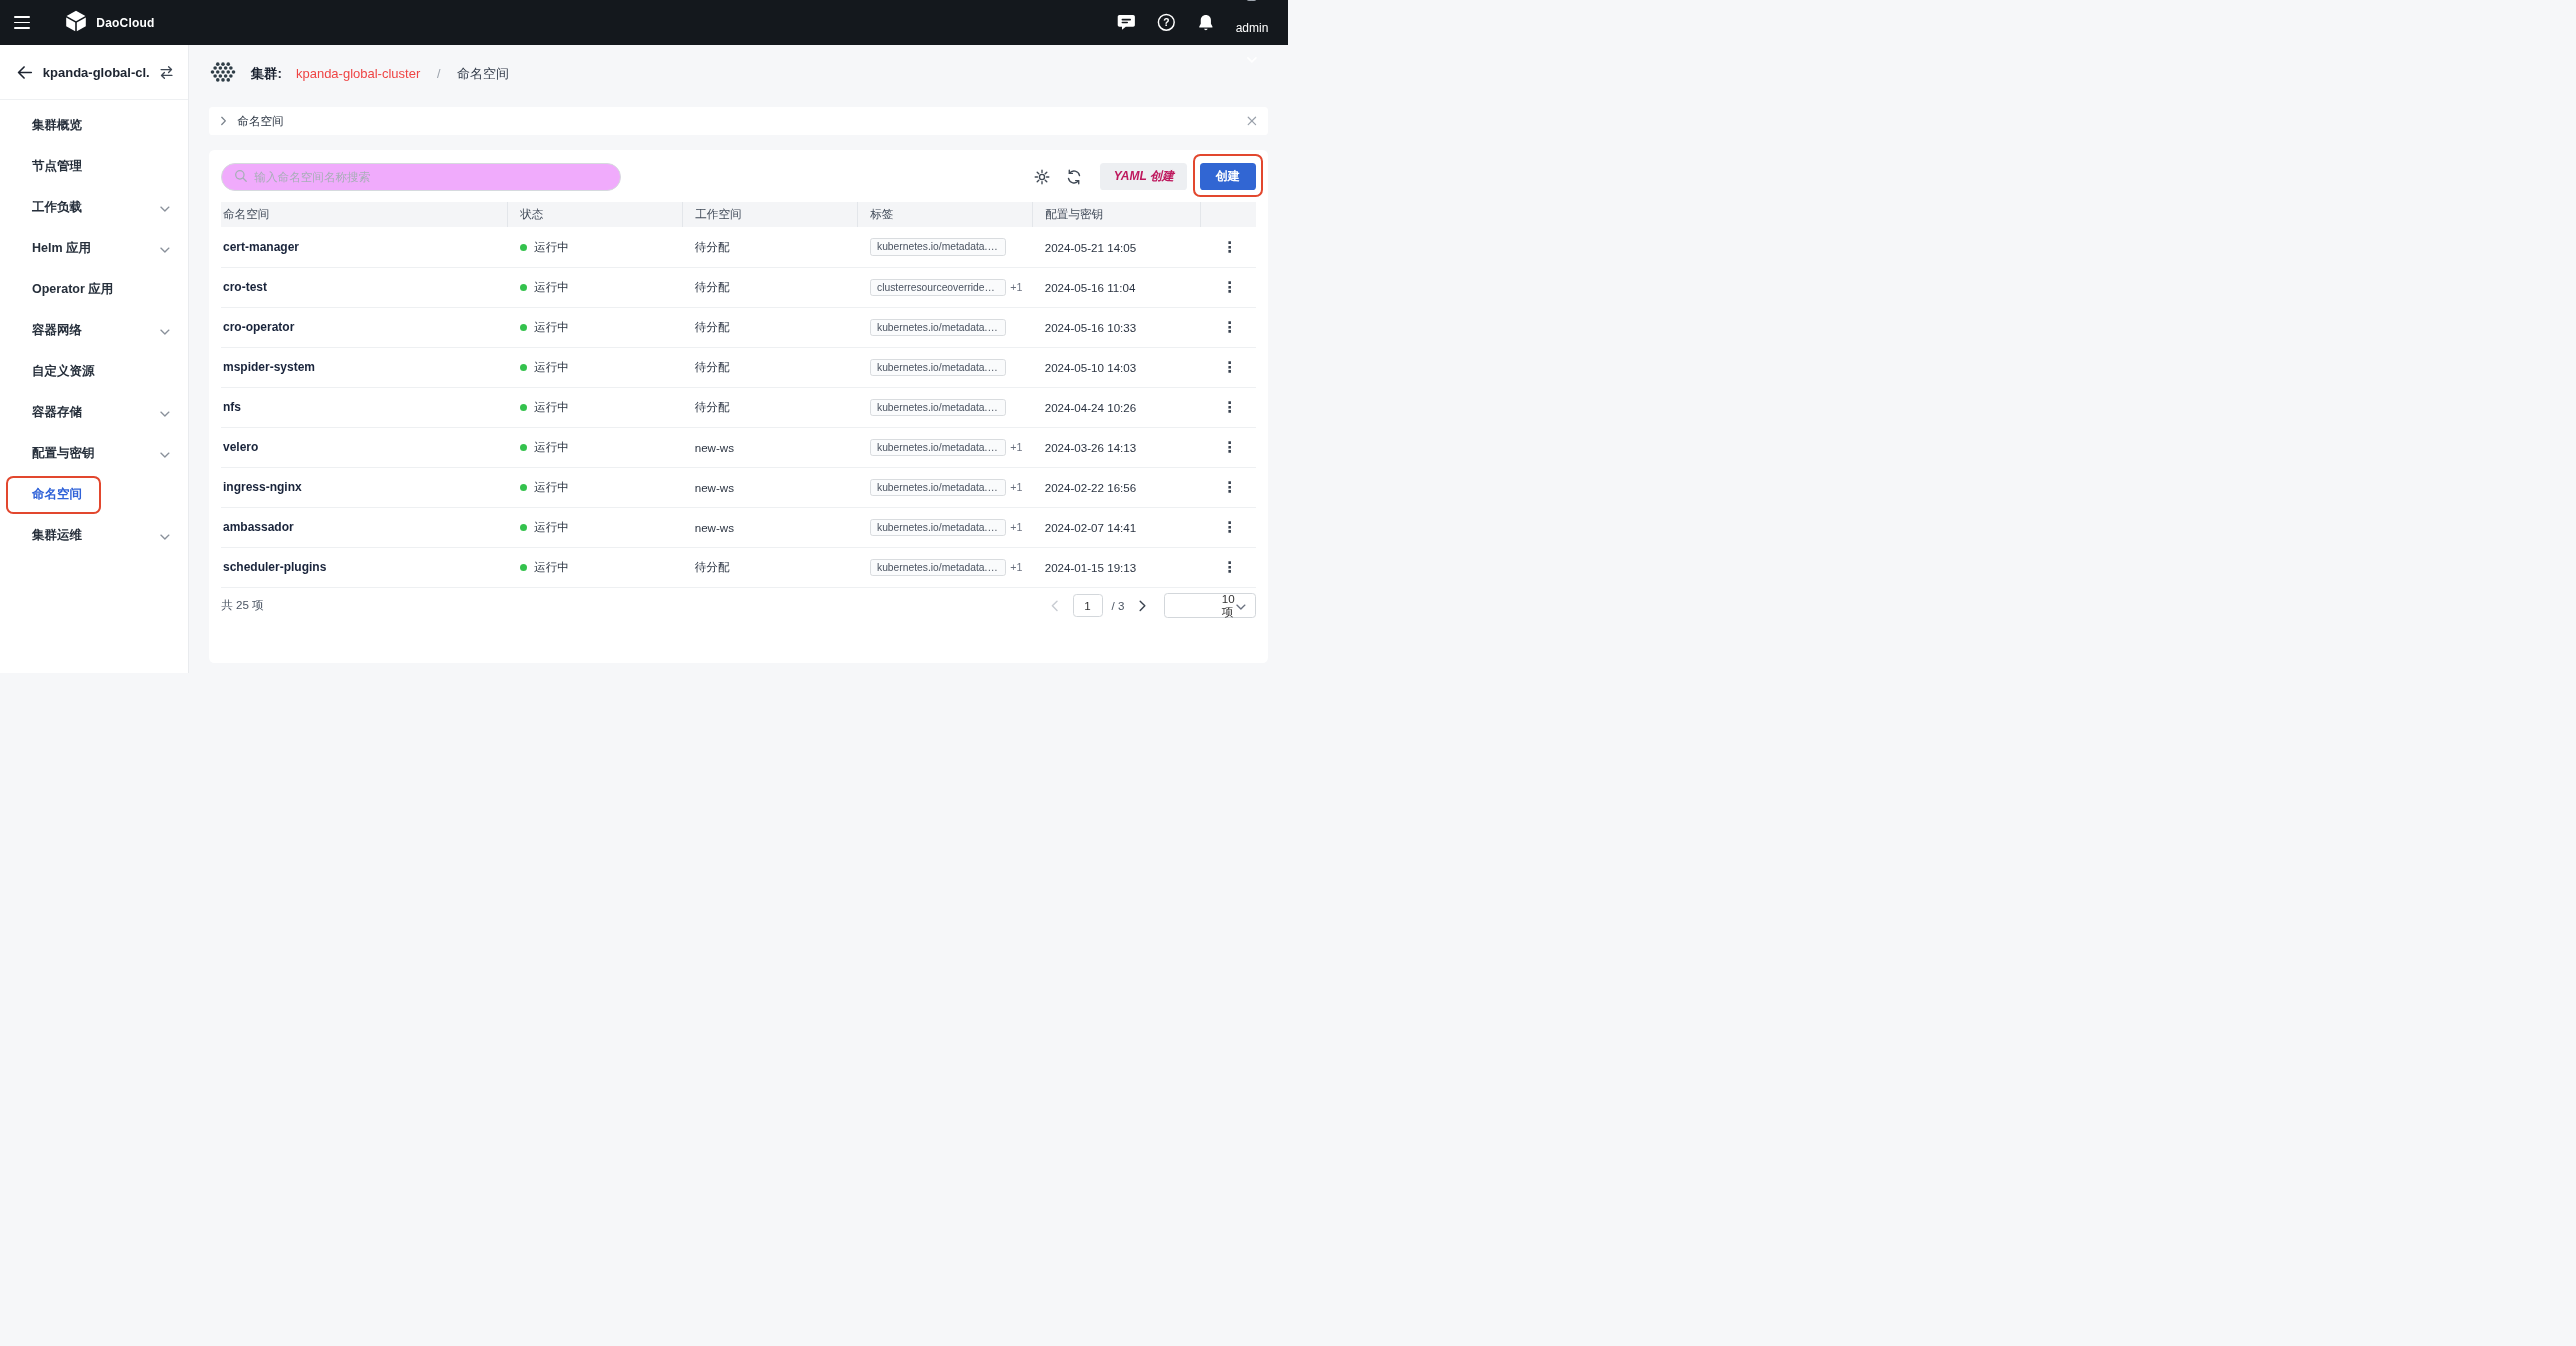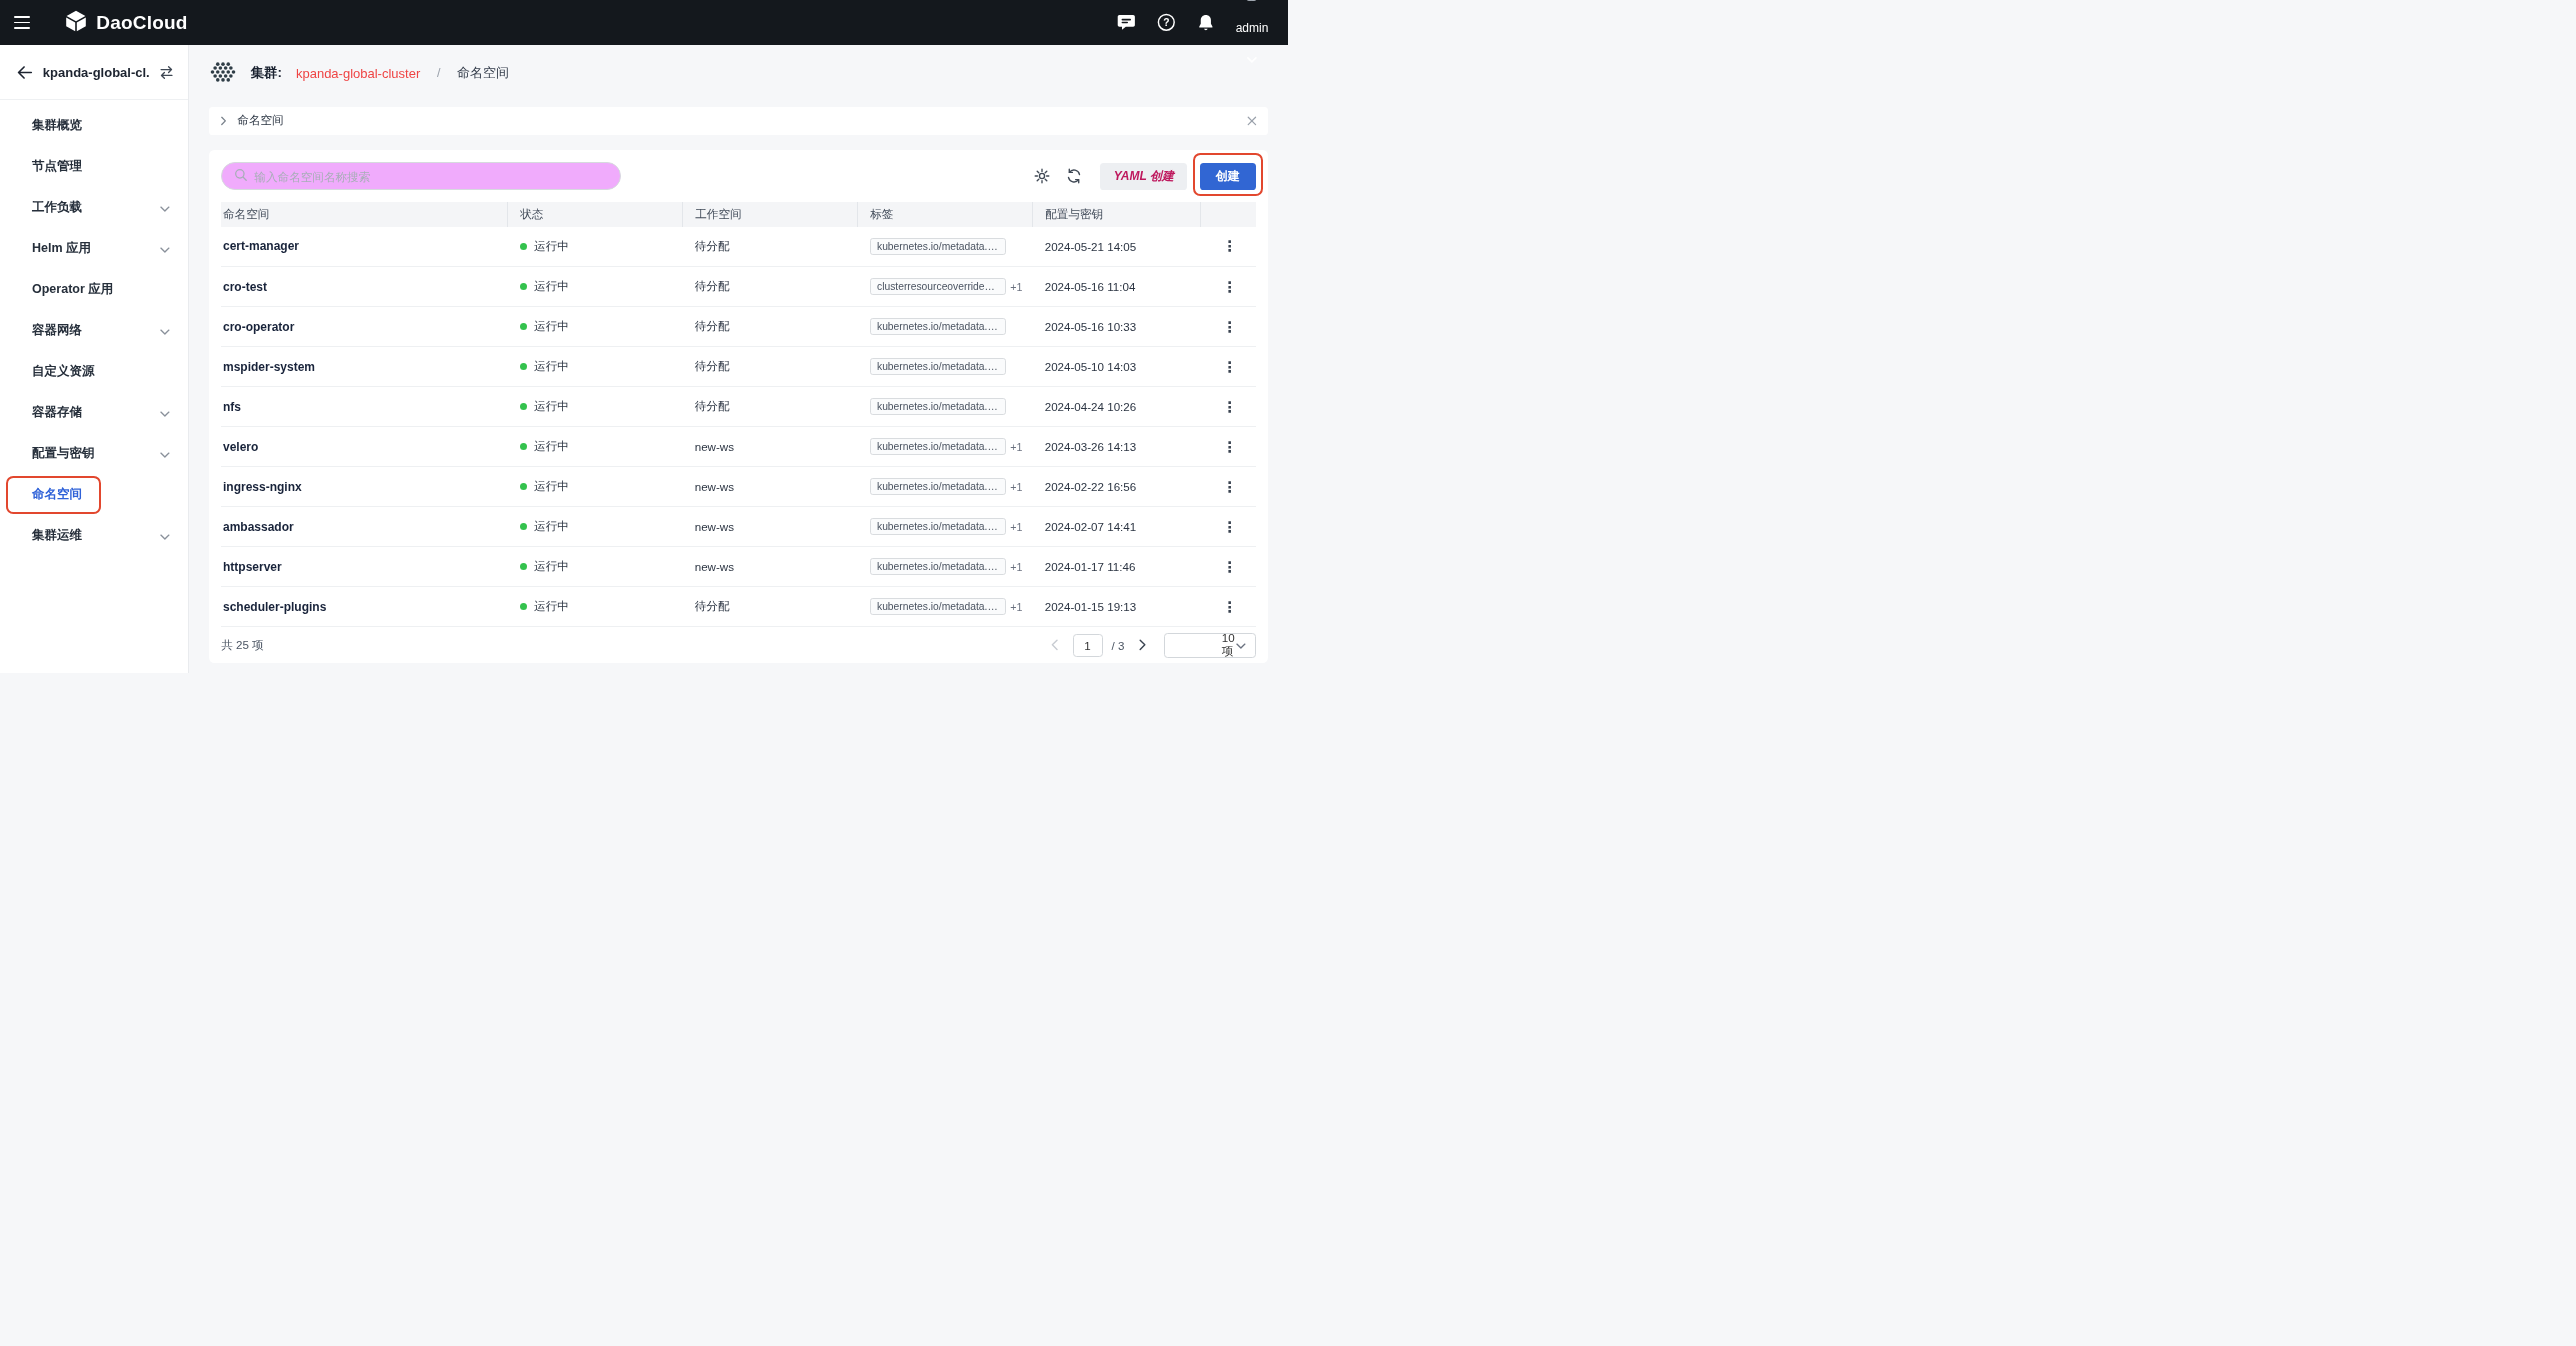--- a/index.html
+++ b/index.html
@@ -16,21 +16,21 @@
   
   .topbar {
     position: absolute; top: 0; left: 0; width: 100%; height: 45px;
     background: #14181d; display: flex; align-items: center;
     padding: 0 19.7px 0 14.3px; color: #fff; z-index: 20;
   }
   .hamburger { width: 23px; height: 23px; display: flex; flex-direction: column;
     justify-content: center; gap: 3.6px; background: none; border: none; cursor: pointer; }
   .hamburger span { display: block; width: 16px; height: 1.8px; background: #fff; border-radius: 0.9px; }
   .brand { display: flex; align-items: center; gap: 8px; margin-left: 27px; }
-  .brand-name { font-size: 19px; font-weight: 700; letter-spacing: 0.2px; }
+  .brand-name { font-size: 12px; font-weight: 700; letter-spacing: 0.2px; }
   .topbar-right { margin-left: auto; display: flex; align-items: center; gap: 19.7px; }
   .tb-icon { background: none; border: none; cursor: pointer; display: flex; align-items: center; }
   .user { display: flex; align-items: center; gap: 16px; cursor: pointer; flex-direction: column; }
   .user-name { font-size: 12px; }
 
   
   .sidebar {
     position: absolute; top: 45px; left: 0; width: 189px; height: 628px;
     background: #fff; border-right: 0.9px solid #e9ebee;
   }
@@ -409,28 +409,20 @@
           <td><span class="chip">kubernetes.io/metadata.n...</span><span class="extra">+1</span></td>
           <td>2024-02-22 16:56</td>
           <td class="cell-actions"><span class="kebab">⋮</span></td>
         </tr>
         <tr>
           <td class="cell-name">ambassador</td>
           <td><span class="dot"></span><span>运行中</span></td>
           <td>new-ws</td>
           <td><span class="chip">kubernetes.io/metadata.n...</span><span class="extra">+1</span></td>
           <td>2024-02-07 14:41</td>
-          <td class="cell-actions"><span class="kebab">⋮</span></td>
-        </tr>
-        <tr>
-          <td class="cell-name">httpserver</td>
-          <td><span class="dot"></span><span>运行中</span></td>
-          <td>new-ws</td>
-          <td><span class="chip">kubernetes.io/metadata.n...</span><span class="extra">+1</span></td>
-          <td>2024-01-17 11:46</td>
           <td class="cell-actions"><span class="kebab">⋮</span></td>
         </tr>
         <tr>
           <td class="cell-name">scheduler-plugins</td>
           <td><span class="dot"></span><span>运行中</span></td>
           <td>待分配</td>
           <td><span class="chip">kubernetes.io/metadata.n...</span><span class="extra">+1</span></td>
           <td>2024-01-15 19:13</td>
           <td class="cell-actions"><span class="kebab">⋮</span></td>
         </tr>

